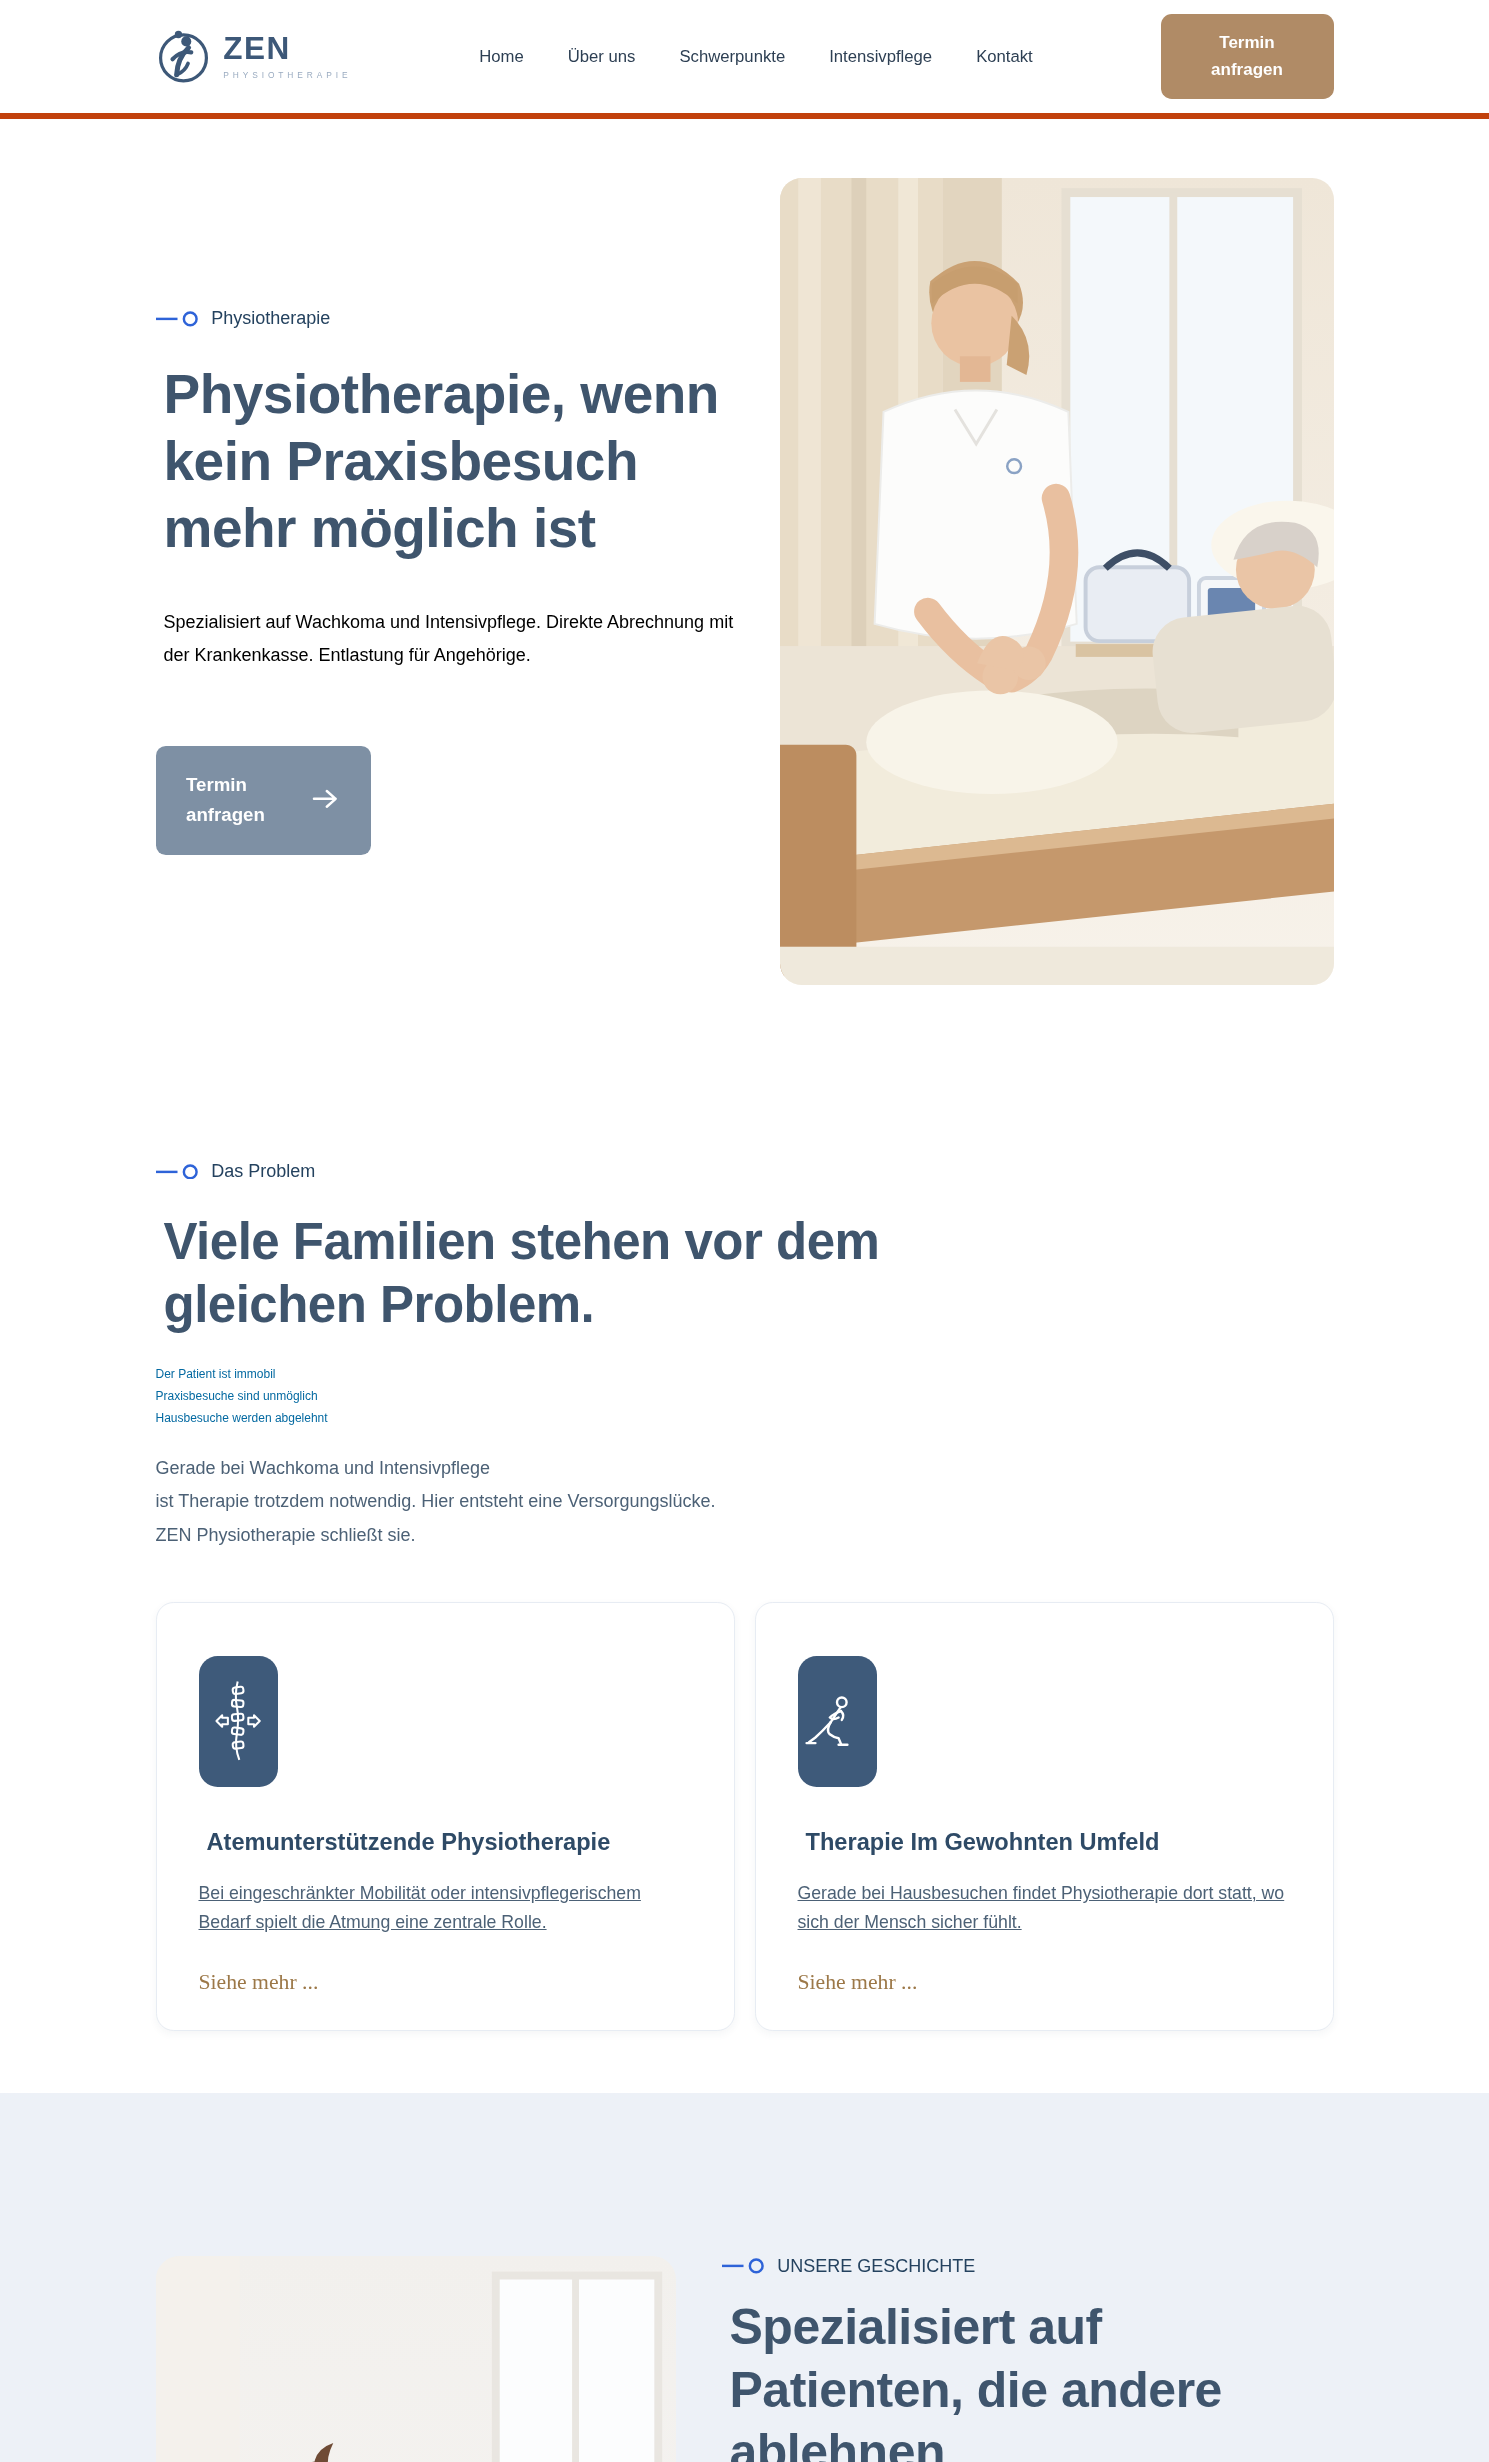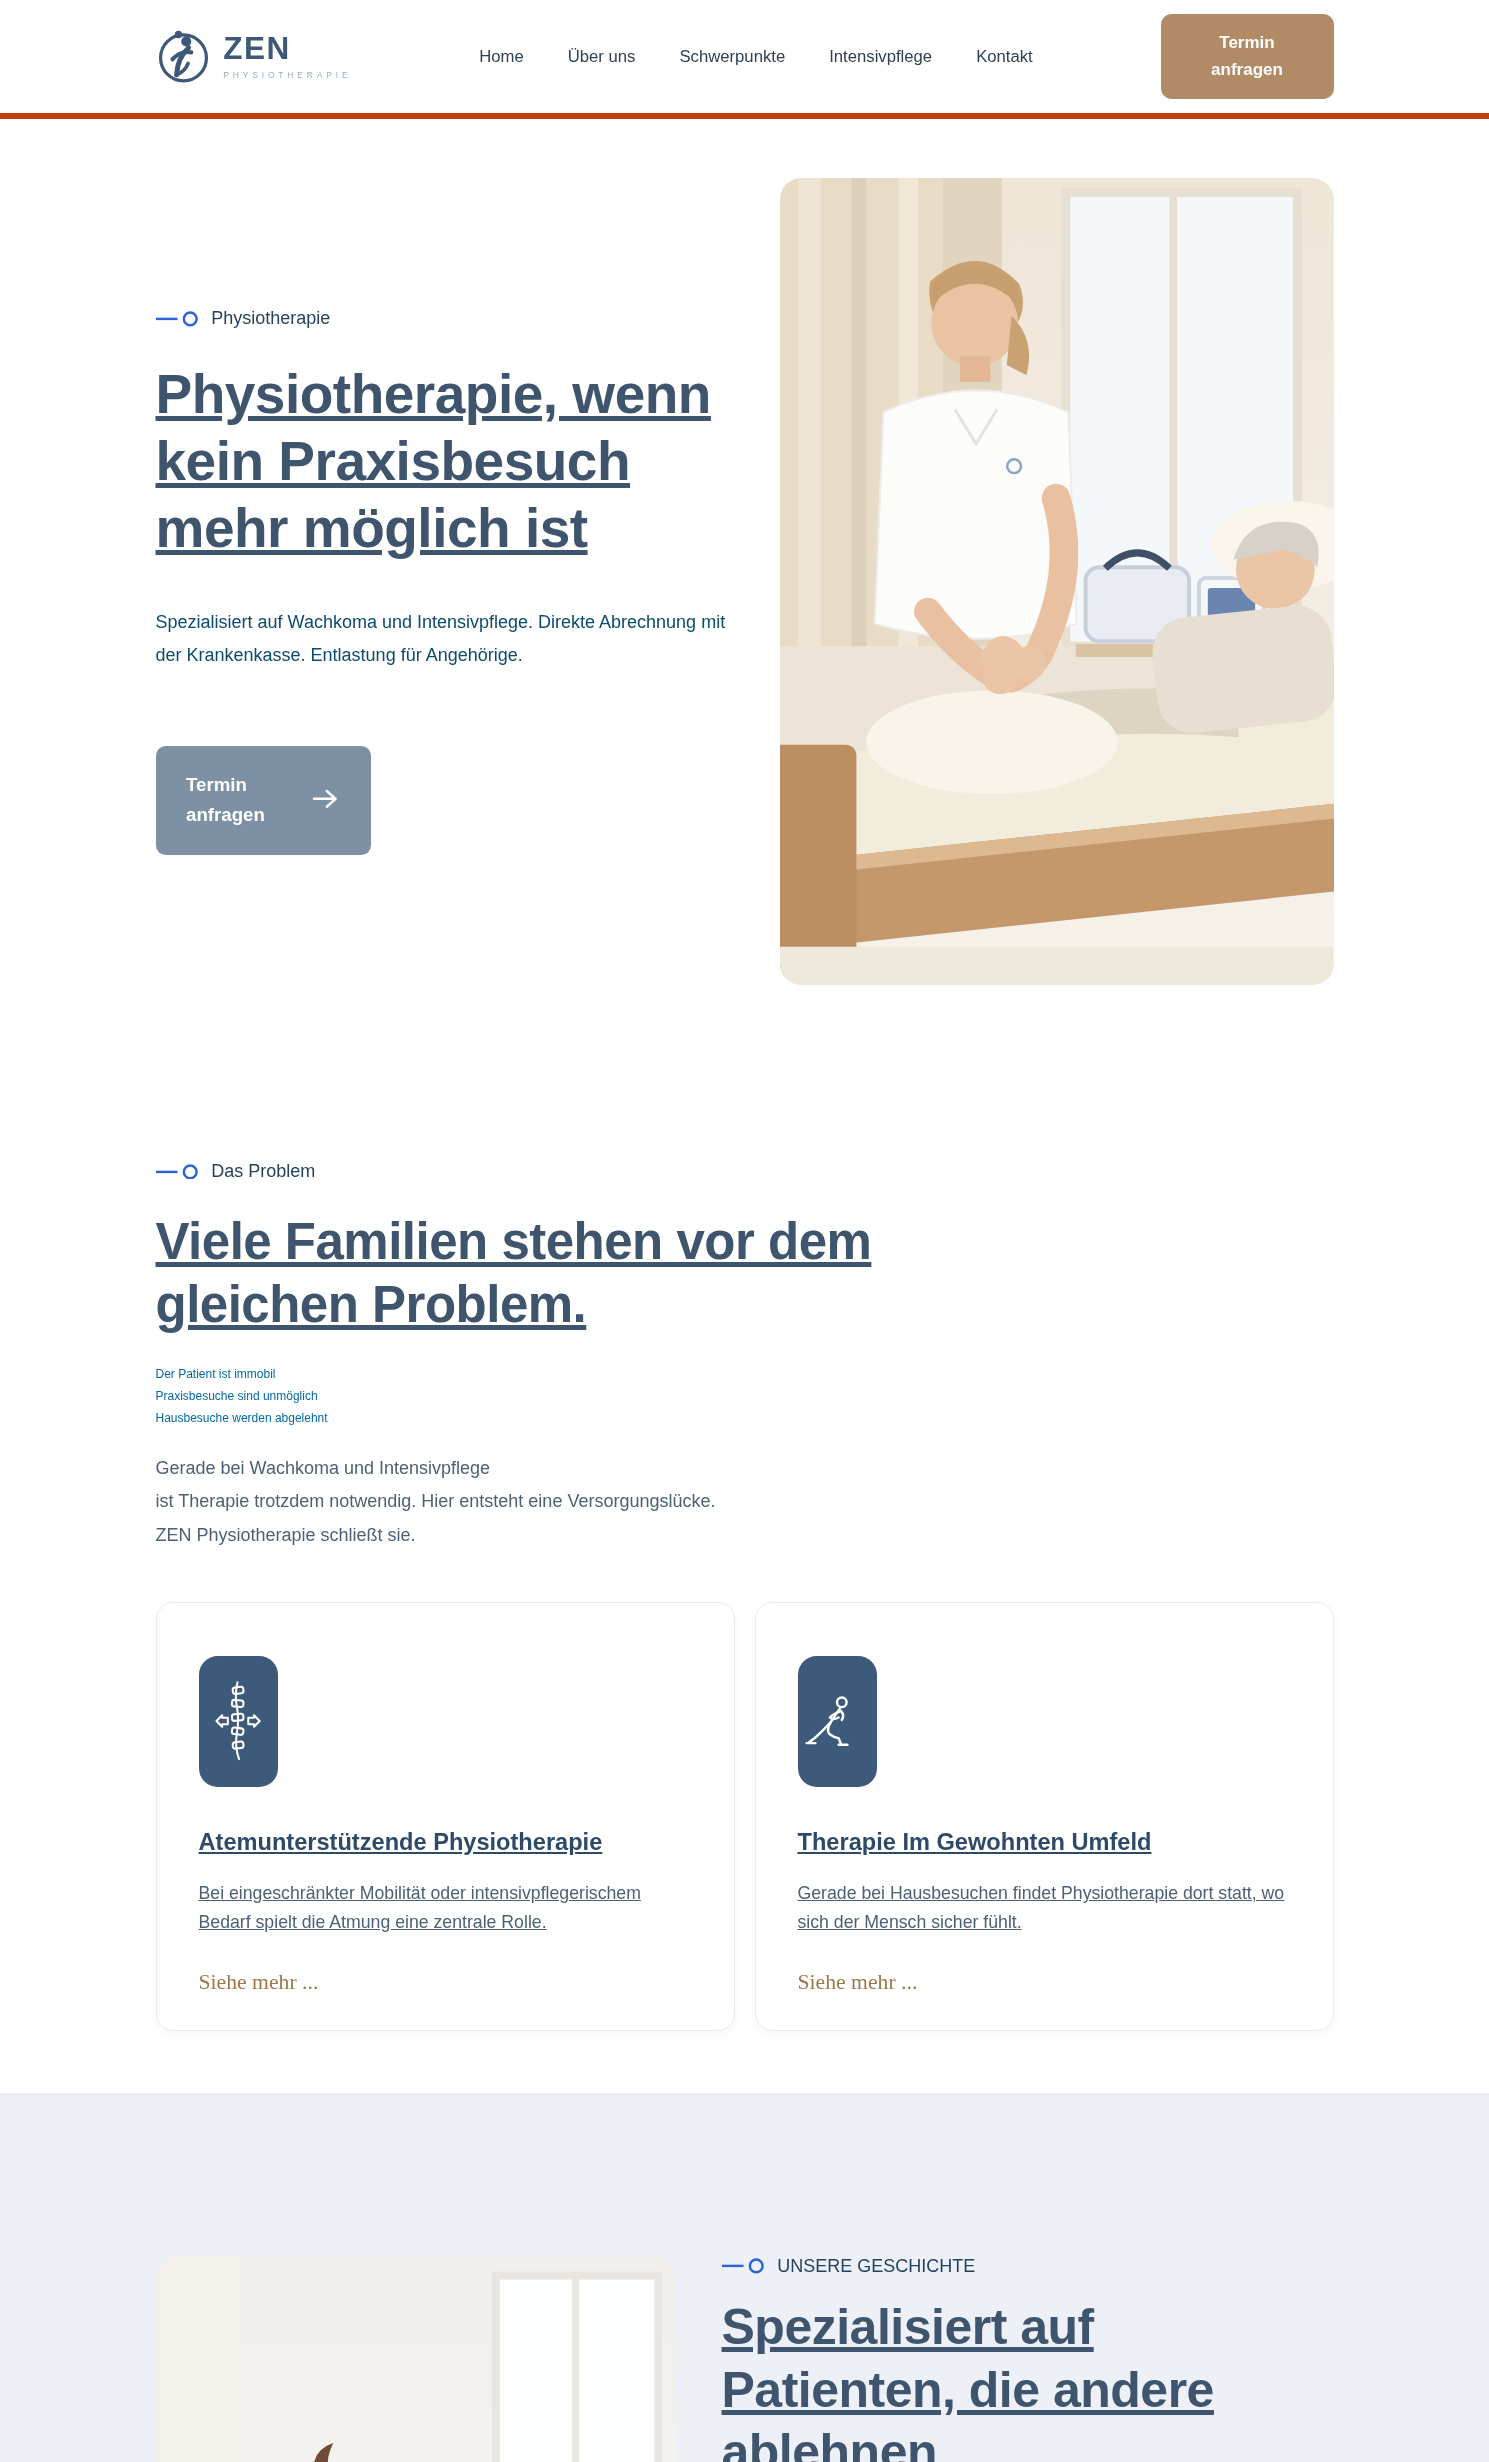--- a/index.html
+++ b/index.html
@@ -18,28 +18,28 @@
   .main-nav{display:flex;gap:44px;margin:0 auto;}
   .nav-link{font-size:16.7px;color:#2d3f53;font-weight:500;text-decoration:none;cursor:pointer;}
   .header-cta{width:173px;min-height:85px;background:#b08b66;border:none;border-radius:10.8px;color:#fff;
     font-family:inherit;font-size:17px;font-weight:600;line-height:1.55;display:flex;align-items:center;
     justify-content:center;text-align:center;padding:8.9px 28.6px;box-sizing:border-box;cursor:pointer;}
 
   
   .eyebrow{display:flex;align-items:center;gap:11.8px;font-size:18px;color:#24425f;font-weight:500;}
   .eyebrow svg{width:44px;height:15.8px;flex:none;display:block;}
   .pre{white-space:pre-line;}
-  h1,h2,h3{margin:0;text-decoration:underline;}
+  h1,h2,h3{margin:8px;}
 
   
   .hero{padding-top:59px;}
   .hero-inner{display:flex;align-items:center;}
   .hero-copy{width:580px;margin-right:44px;}
   .hero-title{margin-top:31.5px;font-size:55px;line-height:1.22;color:#3f556d;font-weight:700;letter-spacing:-0.5px;}
-  .hero-desc{margin-top:44px;font-size:18px;line-height:1.85;max-width:650px;color:#0c4a6e;}
+  .hero-desc{margin-top:44px;font-size:18px;line-height:1.85;max-width:650px;color:#000000;margin-left:8px;}
   .hero-btn{margin-top:73px;width:215px;height:109px;background:#7e90a4;border:none;border-radius:9.8px;
     display:flex;align-items:center;justify-content:space-between;padding:0 30.5px;box-sizing:border-box;
     color:#fff;font-family:inherit;cursor:pointer;}
   .hero-btn .btn-label{font-size:18.7px;font-weight:600;line-height:1.6;width:103px;text-align:left;}
   .hero-photo{width:554px;height:807px;border-radius:21.7px;overflow:hidden;flex:none;}
   .hero-photo svg{display:block;width:100%;height:100%;}
 
   
   .problem{padding-top:176px;}
   .problem-title{margin-top:27.6px;font-size:51px;line-height:1.25;color:#3f556d;font-weight:700;max-width:827px;letter-spacing:-0.5px;}

